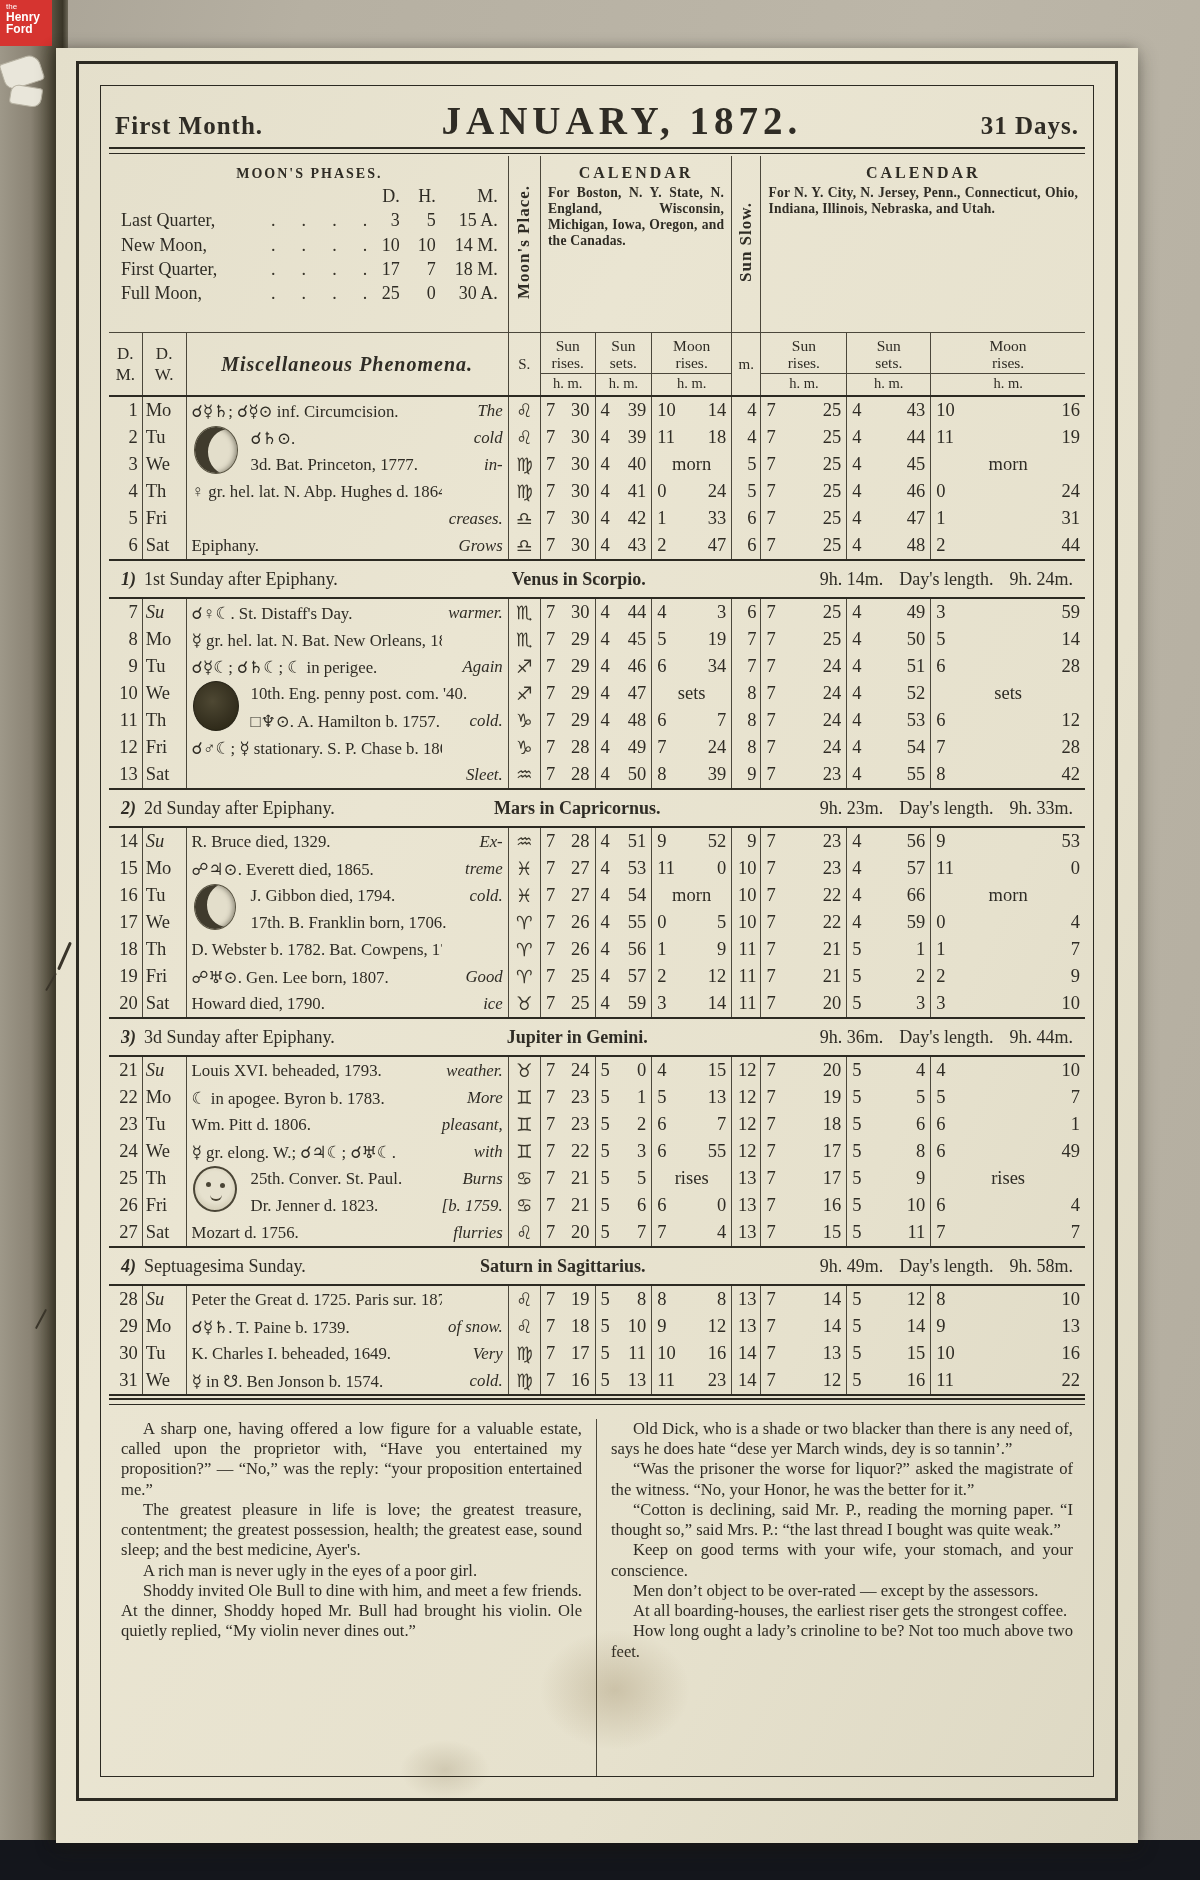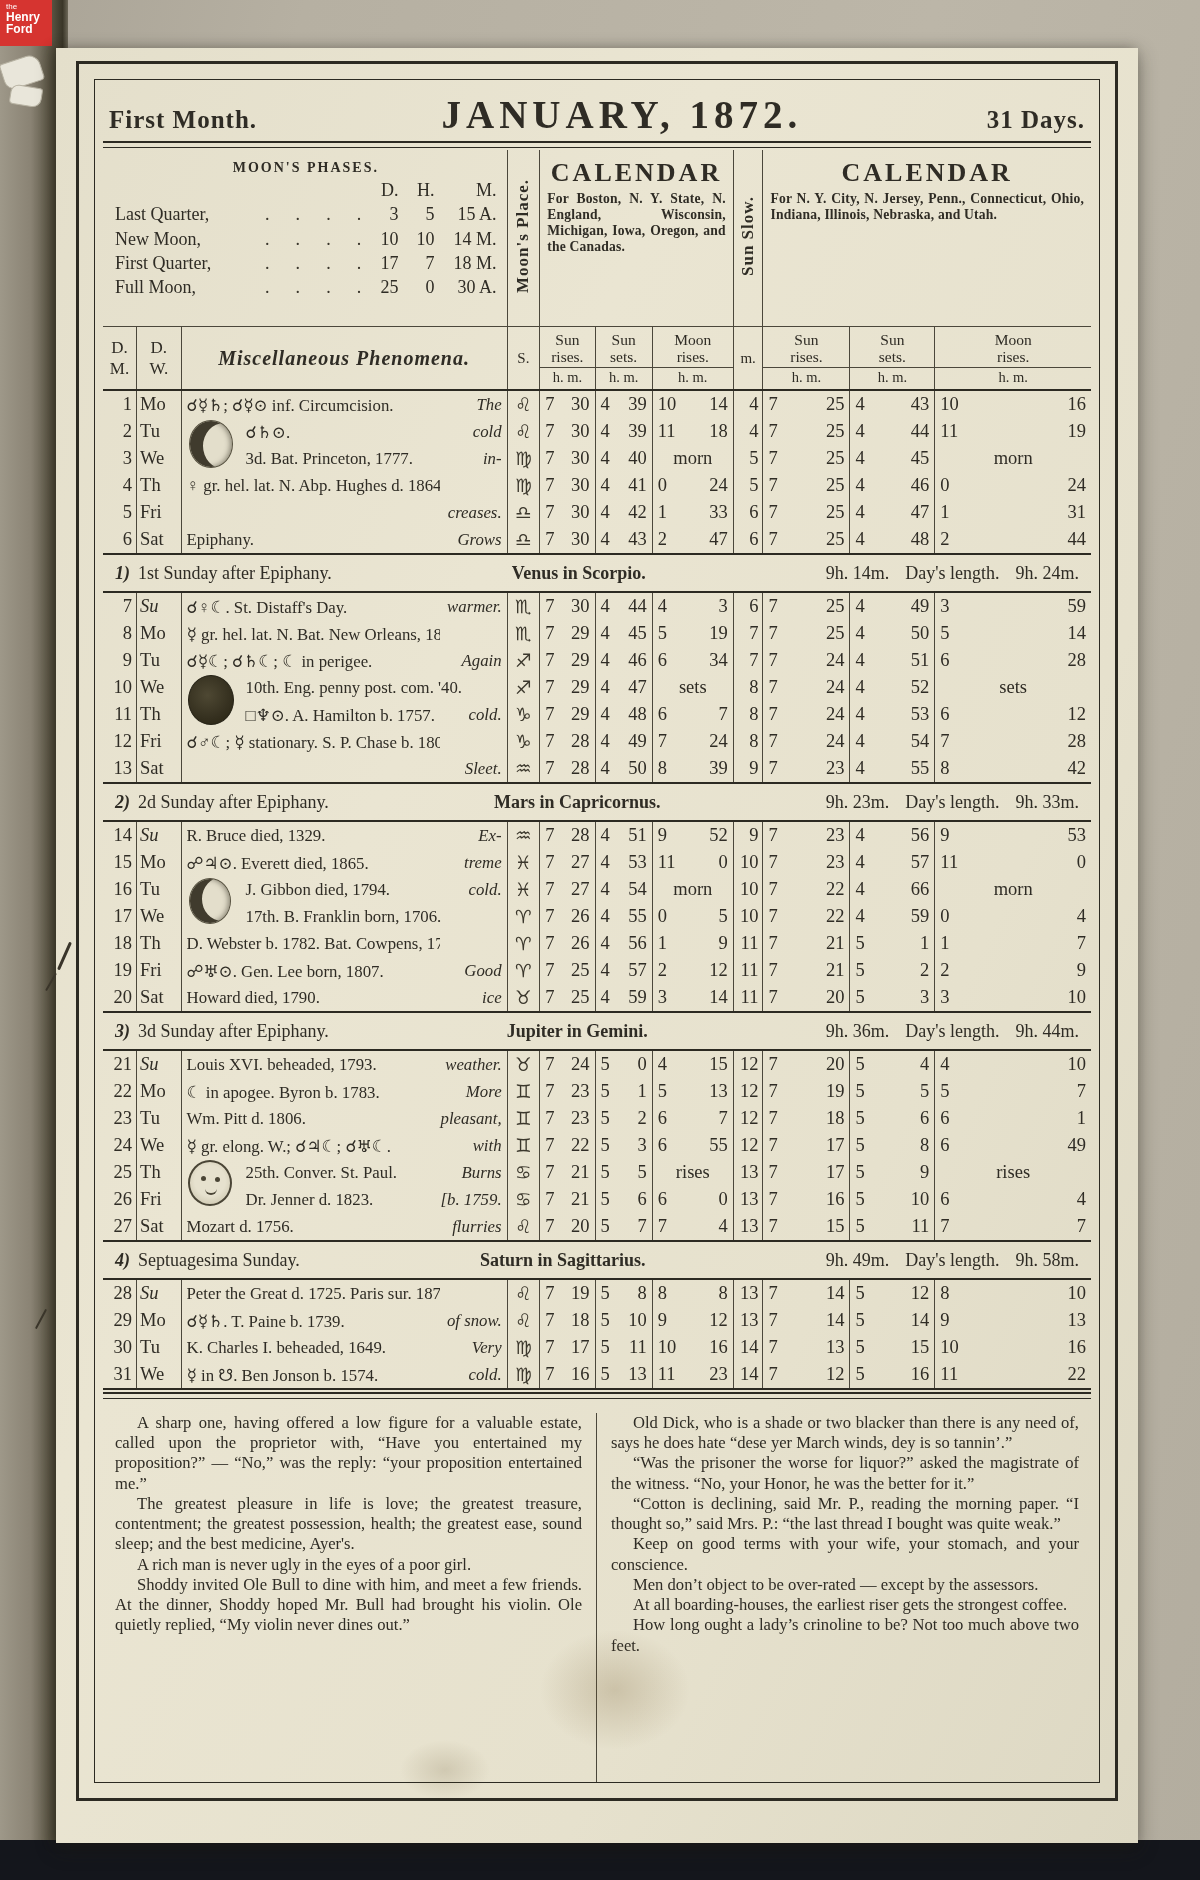--- a/index.html
+++ b/index.html
@@ -23,21 +23,21 @@
     background:radial-gradient(closest-side,rgba(90,70,30,.16),rgba(90,70,30,0));}
   
   .logo{position:absolute;left:0;top:0;width:52px;height:46px;background:#d63430;color:#fff;
     font-family:"Liberation Sans","DejaVu Sans",sans-serif;padding:3px 0 0 6px;box-sizing:border-box;line-height:1.0;}
   .logo .sm{font-size:8px;display:block;}
   .logo .lg{font-size:12px;font-weight:bold;display:block;}
   
   .page{position:absolute;left:56px;top:48px;width:1082px;height:1795px;box-sizing:border-box;
     background:linear-gradient(115deg,#e4dfcb 0%,#eae5d2 35%,#e6e1cd 70%,#ddd8c3 100%);
     box-shadow:0 6px 18px rgba(30,28,20,.45), -4px 0 10px rgba(30,28,20,.25);}
-  .frame{margin:13px 20px 0 20px;border:3px solid #2c2a22;padding:15px;height:1740px;box-sizing:border-box;}
+  .frame{margin:13px 20px 0 20px;border:3px solid #2c2a22;padding:21px;height:1740px;box-sizing:border-box;}
   .inner{border:1px solid #2c2a22;height:100%;box-sizing:border-box;padding:6px 8px 0 8px;overflow:hidden;}
   
   .masthead{display:flex;align-items:baseline;justify-content:space-between;padding:6px 6px 2px 6px;}
   .mh-side{font-size:25px;font-weight:bold;letter-spacing:1px;}
   .mh-title{font-size:39px;font-weight:bold;letter-spacing:5px;}
   .rule2{border-top:2px solid #2c2a22;border-bottom:1px solid #2c2a22;height:4px;margin:2px 0 0 0;}
   
   table.alm{width:100%;border-collapse:collapse;table-layout:fixed;margin-top:2px;}
   table.alm td{border-left:1px solid #4b473b;padding:0;vertical-align:middle;}
   table.alm tr td:first-child{border-left:none;}
@@ -51,21 +51,21 @@
   .ph-lead{flex:1;overflow:hidden;white-space:nowrap;color:#3a362c;}
   .ph-lead::after{content:". \2009 . \2009 . \2009 . \2009 . \2009 . \2009 . \2009 . \2009 . \2009 . \2009 . \2009 . \2009 . \2009 .";letter-spacing:6px;}
   .ph-d{width:32px;text-align:right;}
   .ph-h{width:36px;text-align:right;}
   .ph-m{width:62px;text-align:right;white-space:nowrap;}
   .ph-sp{flex:1;}
   .vcell{text-align:center;vertical-align:middle !important;}
   .vlabel{writing-mode:vertical-rl;transform:rotate(180deg);font-size:17px;font-weight:bold;
     letter-spacing:1px;margin:0 auto;height:170px;display:inline-block;}
   .calblock{padding:6px 7px 0 7px;}
-  .cal-title{text-align:center;font-weight:bold;font-size:26px;letter-spacing:3px;margin:2px 0 3px 0;}
+  .cal-title{text-align:center;font-weight:bold;font-size:16px;letter-spacing:3px;margin:2px 0 3px 0;}
   .cal-region{font-size:13.6px;font-weight:600;line-height:1.18;text-align:justify;letter-spacing:.2px;}
   
   tr.rb td{border-top:1px solid #4b473b;border-bottom:2px solid #2c2a22;height:62px;text-align:center;}
   .two-line{font-size:17px;line-height:1.25;}
   .misc{font-style:italic;font-weight:bold;font-size:20px;letter-spacing:1px;}
   .subhead{font-size:15.5px;line-height:1.12;}
   .subhead .unit{font-size:14.5px;border-top:1px solid #4b473b;margin-top:2px;padding-top:1px;}
   .unit-only{font-size:15px;}
   
   tr.day td{height:27px;font-size:18.5px;}

